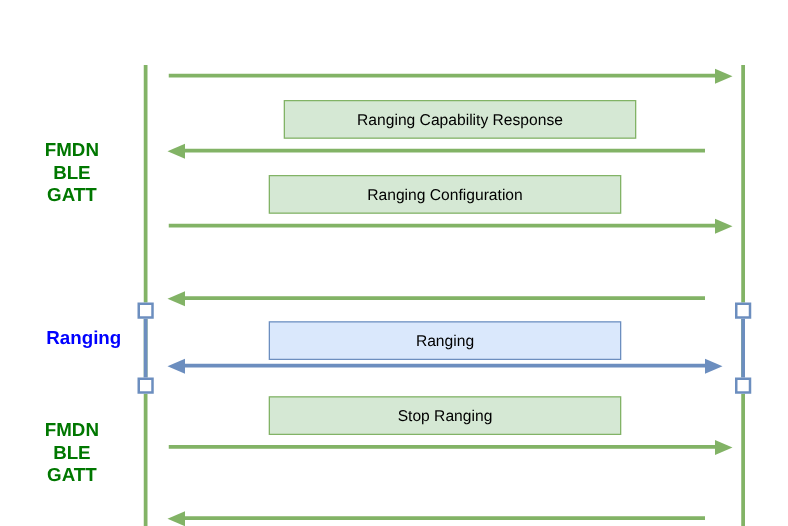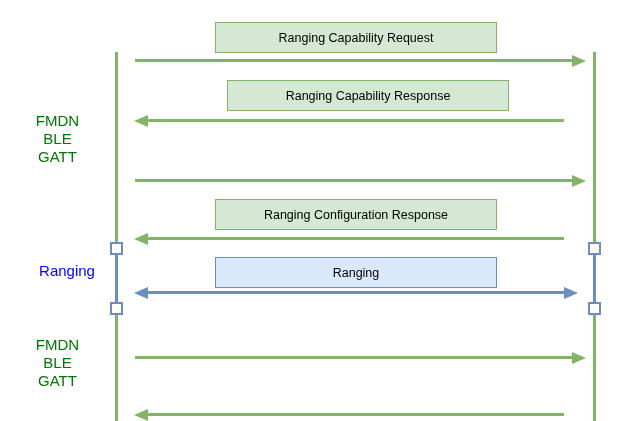--- a/index.html
+++ b/index.html
@@ -36,21 +36,21 @@
   .arrow.dir-left{left:134px;width:432px;}
   .arrow.dir-left .line{left:13px;right:2px;}
   .arrow.dir-left .head{left:0;border-right:14px solid var(--green-stroke,#82b366);}
   .arrow.dir-both{left:134px;width:444px;}
   .arrow.dir-both .line{left:13px;right:13px;background:var(--blue-stroke,#6c8ebf);}
   .arrow.dir-both .head.h-left{left:0;border-right:14px solid var(--blue-stroke,#6c8ebf);}
   .arrow.dir-both .head.h-right{right:0;border-left:14px solid var(--blue-stroke,#6c8ebf);}
   
   .side-label{
     position:absolute;left:15px;width:85px;text-align:center;
-    font-size:15px;font-weight:normal;line-height:18px;
+    font-size:15px;font-weight:bold;line-height:18px;
   }
   .side-label.green-text{color:var(--text-green,#007700);}
   .side-label.blue-text{color:var(--text-blue,#0000ff);width:102px;left:16px;}
 </style>
 </head>
 <body>
 
 <div class="canvas">
 
   <div class="lifeline ll-left"></div>
@@ -70,50 +70,50 @@
   </div>
   <div class="side-label blue-text" style="top:262px;">
     <div>Ranging</div>
   </div>
   <div class="side-label green-text" style="top:336px;">
     <div>FMDN</div>
     <div>BLE</div>
     <div>GATT</div>
   </div>
 
-  <div class="msg-box green" style="top:22px;">Ranging Capability Request</div>
   <div class="arrow dir-right" style="top:55px;">
     <span class="line"></span>
     <span class="head"></span>
   </div>
 
   <div class="msg-box green" style="top:80px;margin-left:12px;">Ranging Capability Response</div>
   <div class="arrow dir-left" style="top:115px;">
     <span class="head"></span>
     <span class="line"></span>
   </div>
 
+  <div class="msg-box green" style="top:140px;">Ranging Configuration</div>
   <div class="arrow dir-right" style="top:175px;">
     <span class="line"></span>
     <span class="head"></span>
   </div>
 
-  <div class="msg-box green" style="top:199px;">Ranging Configuration Response</div>
   <div class="arrow dir-left" style="top:233px;">
     <span class="head"></span>
     <span class="line"></span>
   </div>
 
   <div class="msg-box blue" style="top:257px;">Ranging</div>
   <div class="arrow dir-both" style="top:287px;">
     <span class="head h-left"></span>
     <span class="line"></span>
     <span class="head h-right"></span>
   </div>
 
+  <div class="msg-box green" style="top:317px;">Stop Ranging</div>
   <div class="arrow dir-right" style="top:352px;">
     <span class="line"></span>
     <span class="head"></span>
   </div>
 
   <div class="arrow dir-left" style="top:409px;">
     <span class="head"></span>
     <span class="line"></span>
   </div>
 

